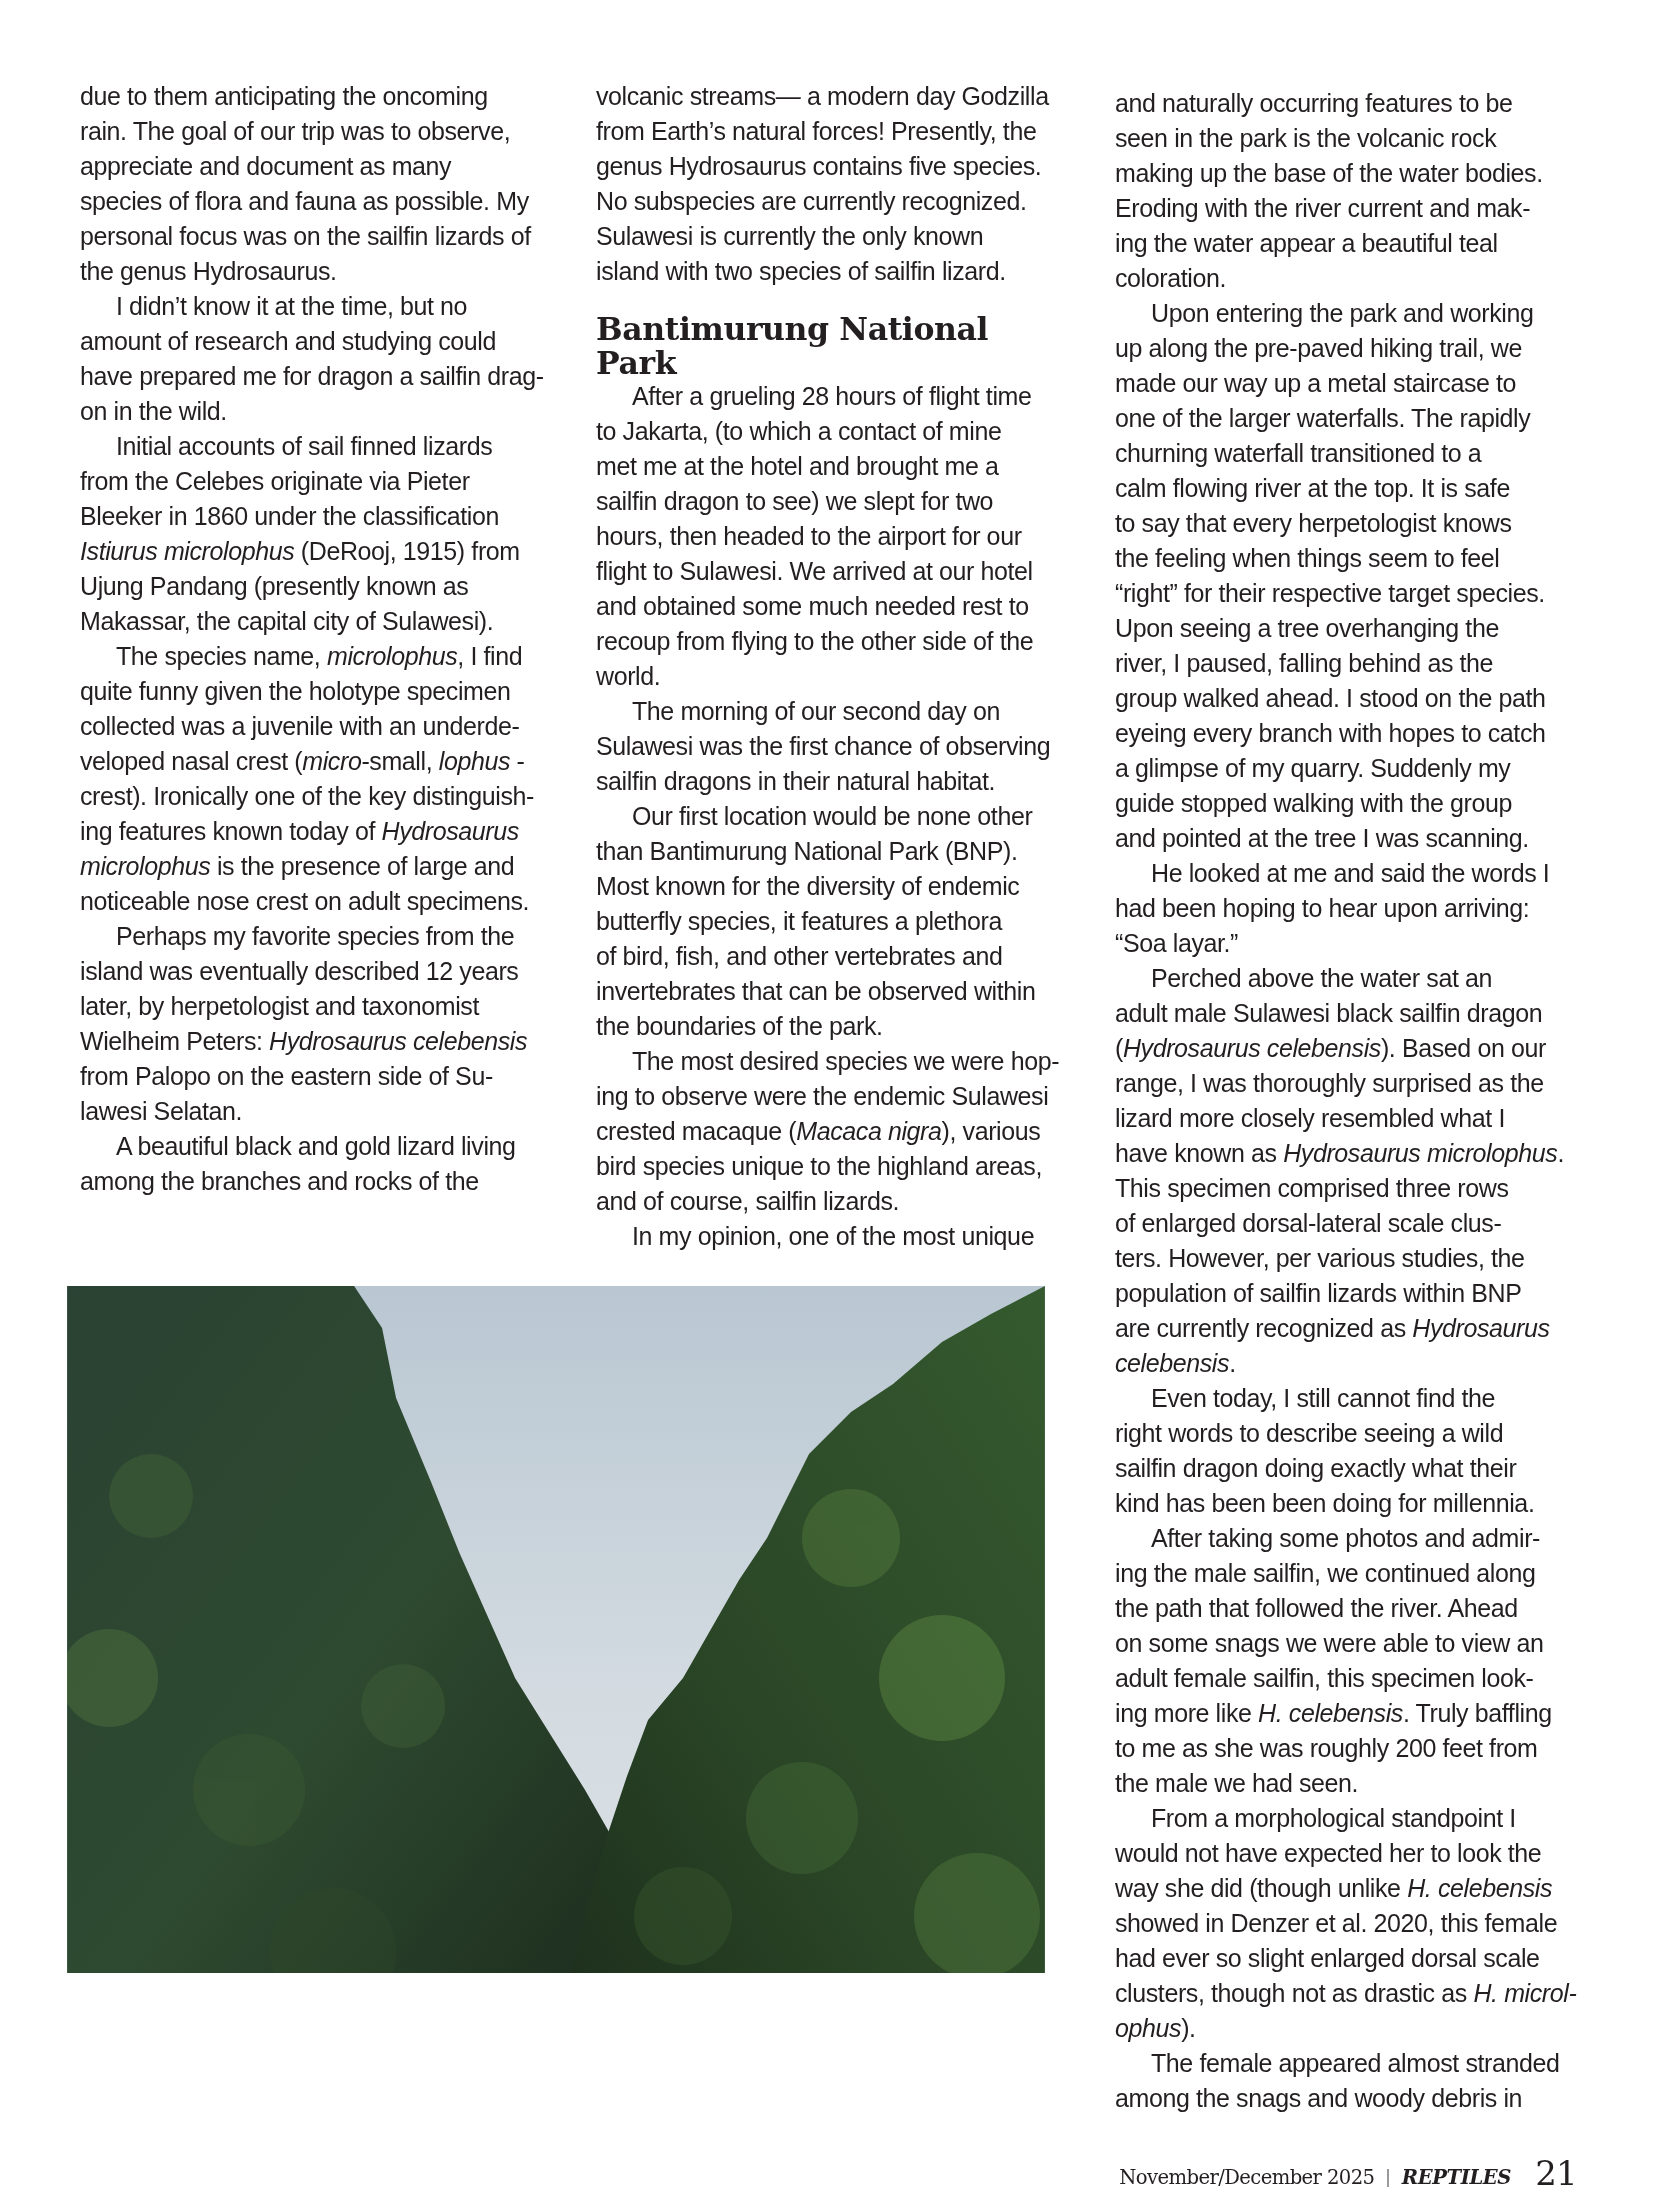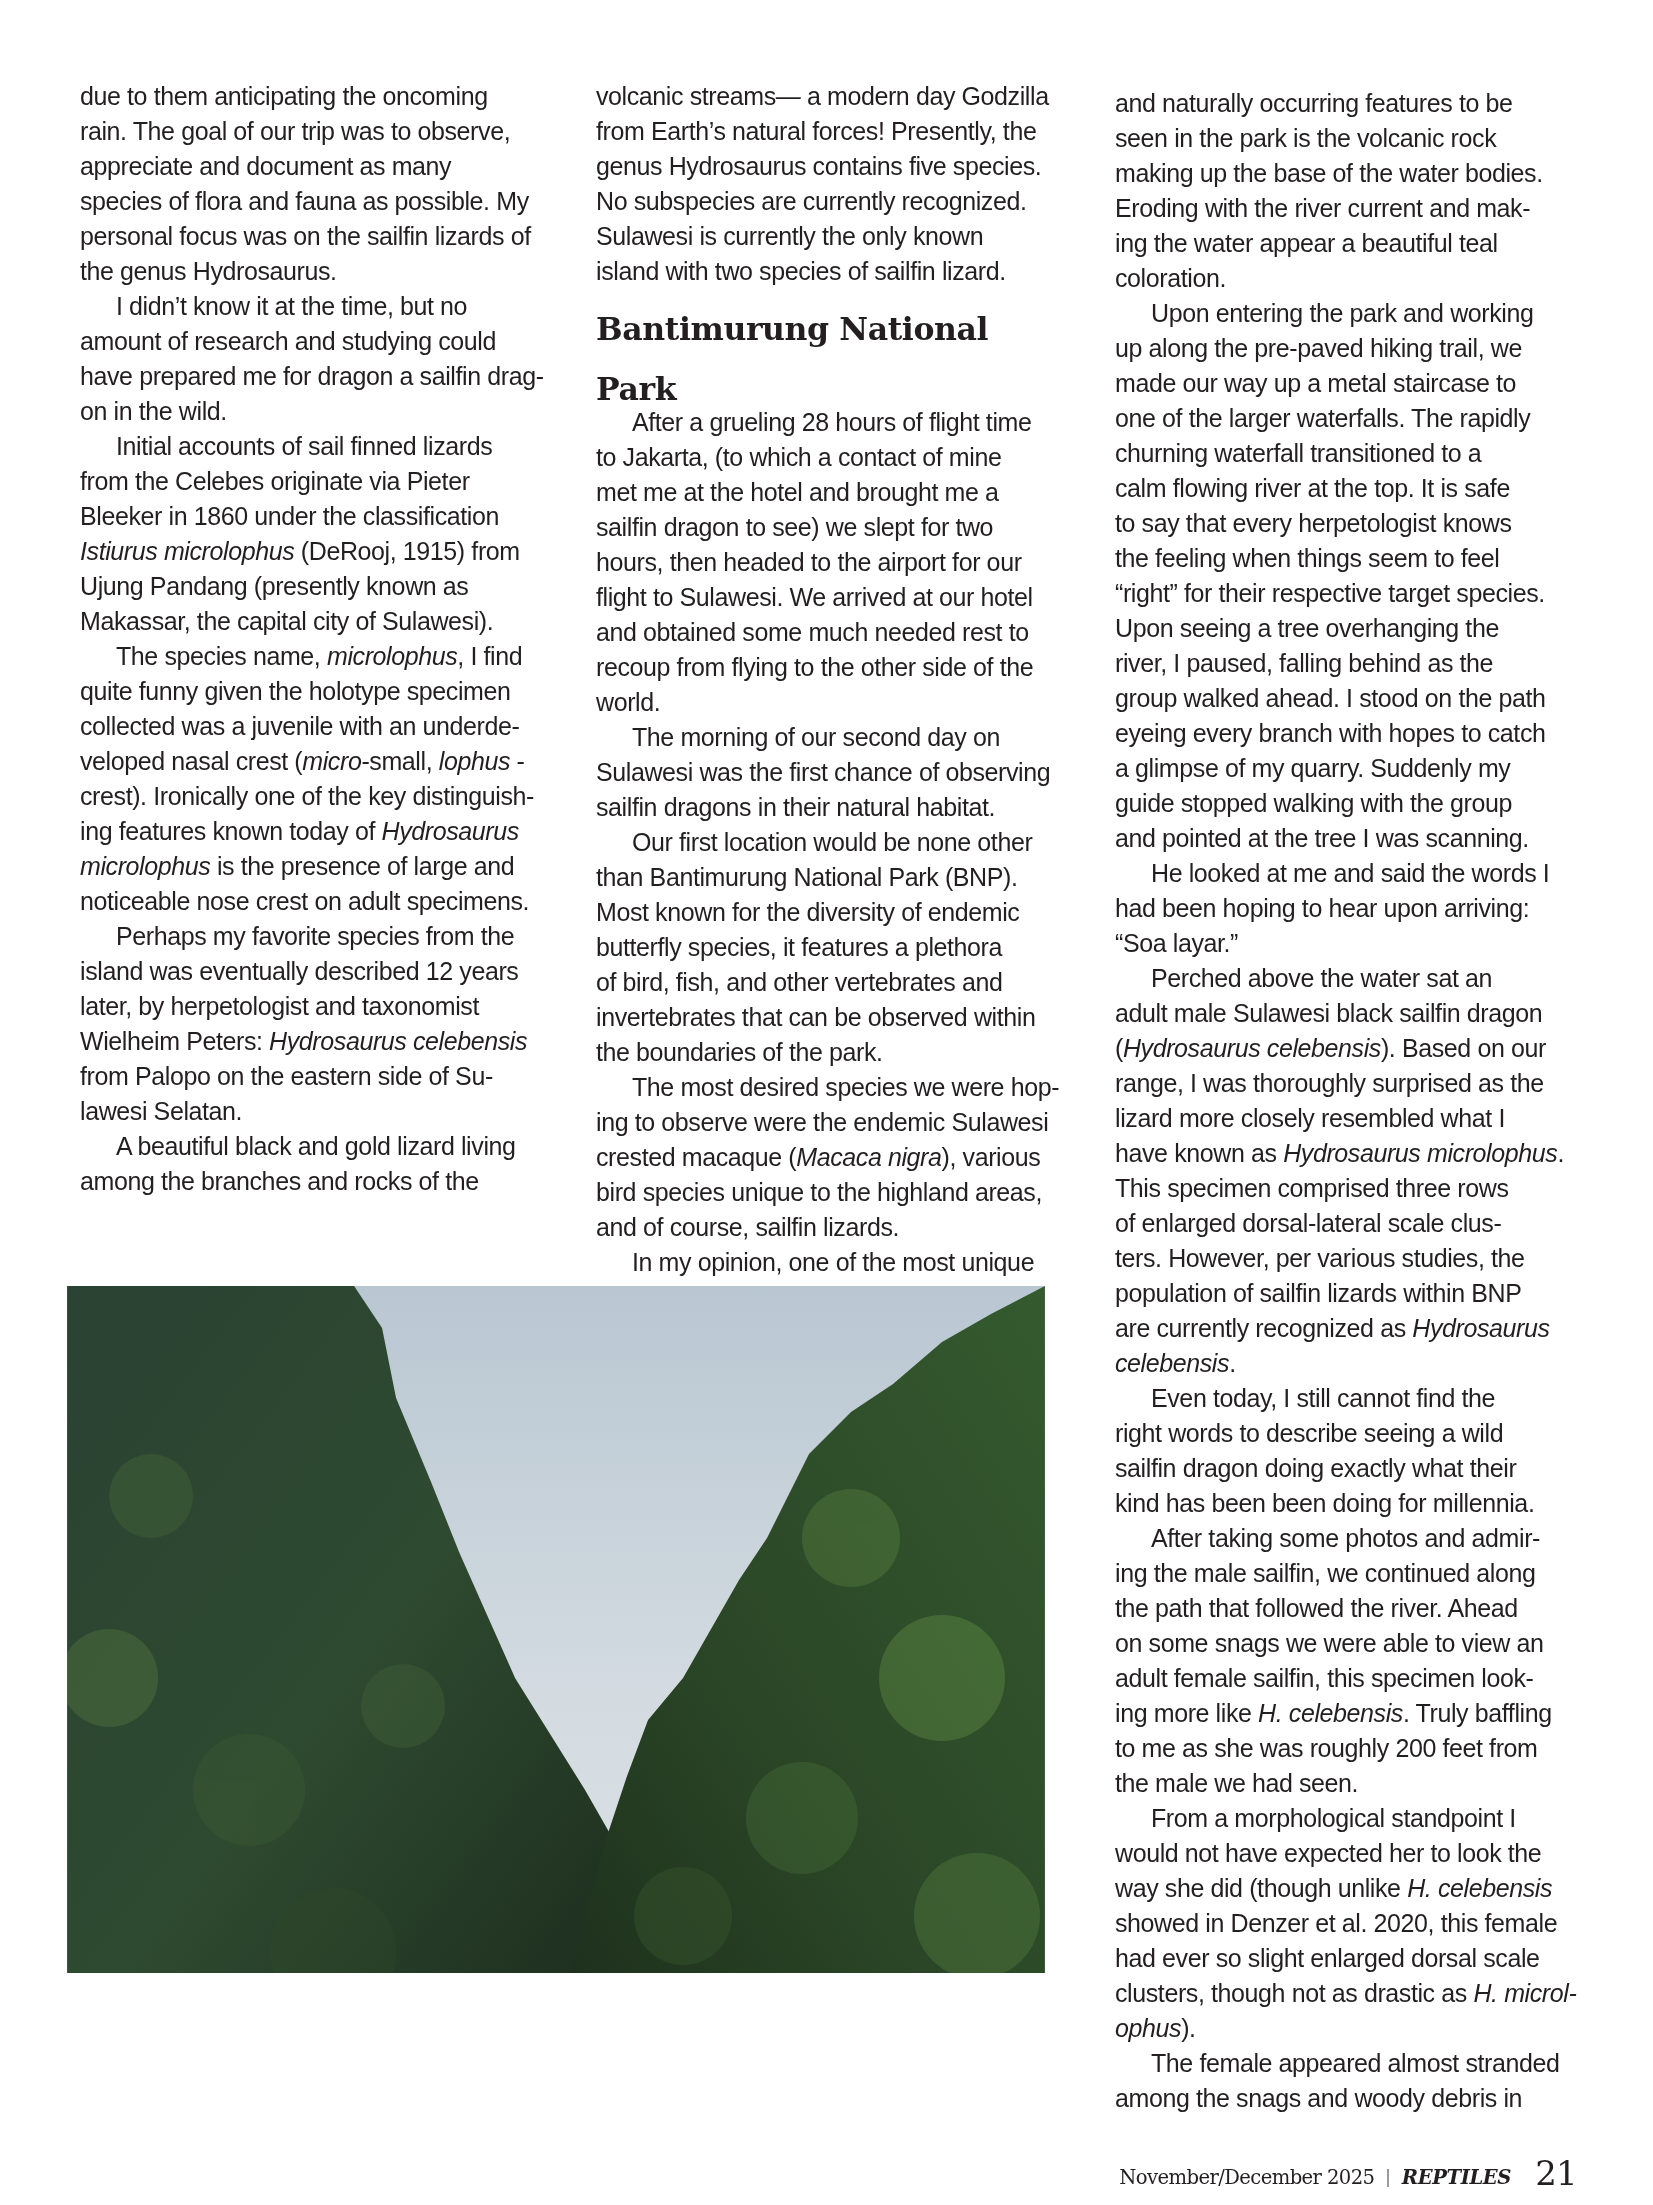--- a/index.html
+++ b/index.html
@@ -99,21 +99,21 @@
   <div>
     <div class="line">volcanic streams— a modern day Godzilla</div>
     <div class="line">from Earth’s natural forces! Presently, the</div>
     <div class="line">genus Hydrosaurus contains five species.</div>
     <div class="line">No subspecies are currently recognized.</div>
     <div class="line">Sulawesi is currently the only known</div>
     <div class="line">island with two species of sailfin lizard.</div>
   </div>
   <div id="h2-b" style="margin-top:22.4px;">
     <div class="h2" style="height:34px;">Bantimurung National</div>
-    <div class="h2" style="height:34px;margin-top:26px;">Park</div>
+    <div class="h2" style="height:34px;">Park</div>
   </div>
   <div>
     <div class="line ind">After a grueling 28 hours of flight time</div>
     <div class="line">to Jakarta, (to which a contact of mine</div>
     <div class="line">met me at the hotel and brought me a</div>
     <div class="line">sailfin dragon to see) we slept for two</div>
     <div class="line">hours, then headed to the airport for our</div>
     <div class="line">flight to Sulawesi. We arrived at our hotel</div>
     <div class="line">and obtained some much needed rest to</div>
     <div class="line">recoup from flying to the other side of the</div>

